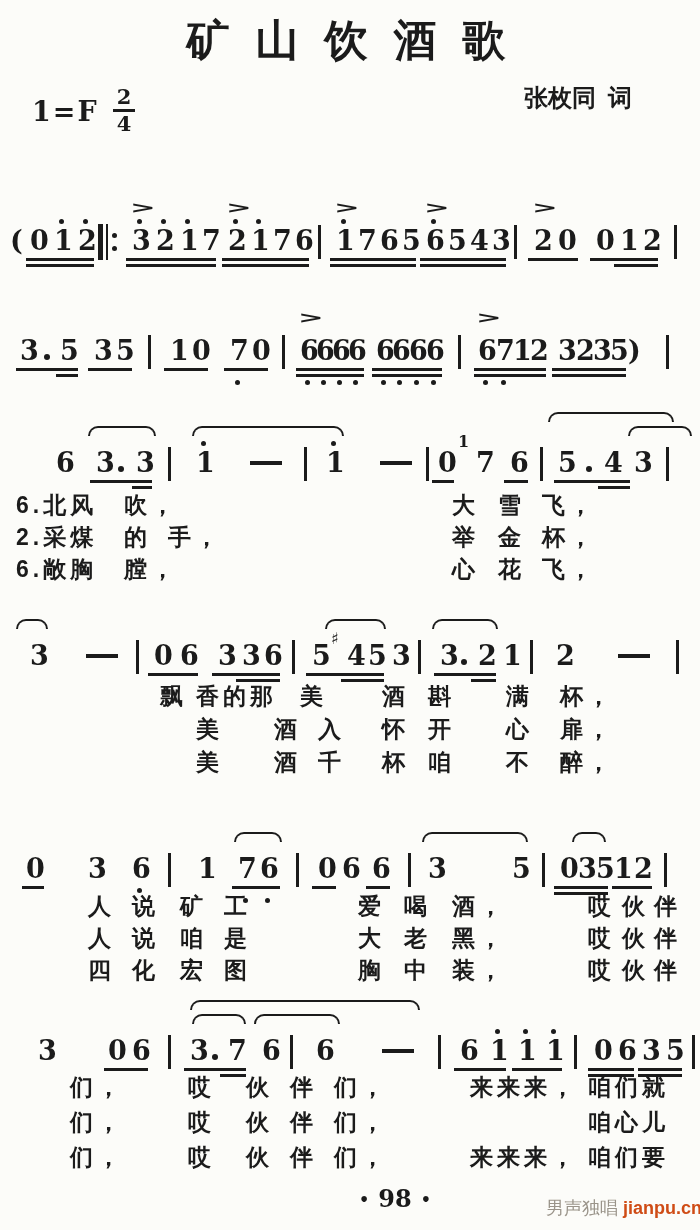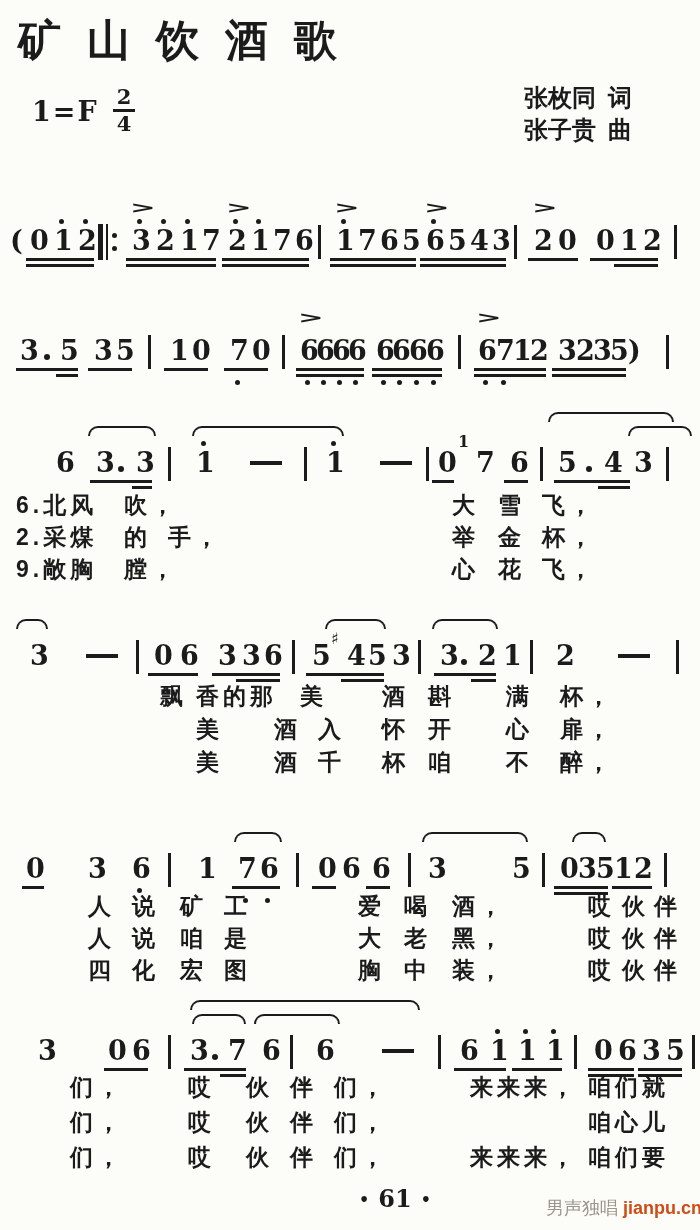--- a/index.html
+++ b/index.html
@@ -1,18 +1,18 @@
 <!DOCTYPE html>
 <html><head>
 <meta charset="utf-8">
 <style>
   html,body{margin:0;padding:0;background:#e8e8e4;}
   .page{position:relative;width:700px;height:1230px;margin:0 auto;background:#fcfcf9;
         overflow:hidden;font-family:"Liberation Sans",sans-serif;color:#1b1b1b;}
-  .title{position:absolute;top:12px;left:0;width:100%;text-align:left;
+  .title{position:absolute;top:12px;left:0;width:100%;text-align:center;
          font:700 43px "Liberation Sans",sans-serif;letter-spacing:26px;padding-left:18px;
          box-sizing:border-box;white-space:nowrap;}
   .keysig{position:absolute;left:32px;top:96px;font:700 27px "DejaVu Serif",serif;letter-spacing:2px;}
   .ts{position:absolute;left:112px;top:86px;width:24px;text-align:center;}
   .ts .num,.ts .den{font:700 21px "DejaVu Serif",serif;line-height:22px;}
   .ts .fbar{width:22px;height:3px;background:#1b1b1b;margin:1px auto;}
   .perf{position:absolute;left:282px;top:100px;font:700 24px "Liberation Sans",sans-serif;letter-spacing:8px;white-space:nowrap;}
   .credits{position:absolute;left:524px;top:82px;font:700 24px "Liberation Sans",sans-serif;line-height:32px;white-space:nowrap;}
   .credits .role{margin-left:12px;}
   .tempo{position:absolute;left:48px;top:184px;font:700 20px "Liberation Sans",sans-serif;letter-spacing:1px;white-space:nowrap;}
@@ -46,27 +46,26 @@
 
   <div class="ts">
     <div class="num">2</div>
     <div class="fbar"></div>
     <div class="den">4</div>
   </div>
 
 
   <div class="credits">
     <div><span>张枚同</span><span class="role">词</span></div>
-    <div><span>张子贵</span><span class="role">曲</span></div>
   </div>
 
 
   <div id="sheet"></div>
 
-  <div class="footer-num"><span class="b">•</span><span>61</span><span class="b">•</span></div>
+  <div class="footer-num"><span class="b">•</span><span>98</span><span class="b">•</span></div>
 
   <div class="watermark">
     <span class="wm-name">男声独唱</span><span class="wm-url">jianpu.cn</span>
   </div>
 <div class="note" style="left: 10px; top: 228px;">(</div>
     <div class="note" style="left: 30px; top: 228px;">0</div>
     <div class="note" style="left: 54px; top: 228px;">1</div>
     <div class="odot" style="left: 59px; top: 219px;"></div>
     <div class="note" style="left: 78px; top: 228px;">2</div>
     <div class="odot" style="left: 83px; top: 219px;"></div>
@@ -216,21 +215,21 @@
     <div class="lyr" style="left: 124px; top: 490px;">吹，</div>
     <div class="lyr" style="left: 452px; top: 490px;">大</div>
     <div class="lyr" style="left: 498px; top: 490px;">雪</div>
     <div class="lyr" style="left: 542px; top: 490px;">飞，</div>
     <div class="lyr" style="left: 16px; top: 522px;">2.采煤</div>
     <div class="lyr" style="left: 124px; top: 522px;">的</div>
     <div class="lyr" style="left: 168px; top: 522px;">手，</div>
     <div class="lyr" style="left: 452px; top: 522px;">举</div>
     <div class="lyr" style="left: 498px; top: 522px;">金</div>
     <div class="lyr" style="left: 542px; top: 522px;">杯，</div>
-    <div class="lyr" style="left: 16px; top: 554px;">9.敞胸</div>
+    <div class="lyr" style="left: 16px; top: 554px;">6.敞胸</div>
     <div class="lyr" style="left: 124px; top: 554px;">膛，</div>
     <div class="lyr" style="left: 452px; top: 554px;">心</div>
     <div class="lyr" style="left: 498px; top: 554px;">花</div>
     <div class="lyr" style="left: 542px; top: 554px;">飞，</div>
     <div class="note" style="left: 30px; top: 643px;">3</div>
     <div class="dash" style="left: 86px; top: 654px;"></div>
     <div class="bar" style="left: 136px; top: 640px;"></div>
     <div class="note" style="left: 154px; top: 643px;">0</div>
     <div class="note" style="left: 180px; top: 643px;">6</div>
     <div class="note" style="left: 218px; top: 643px;">3</div>

